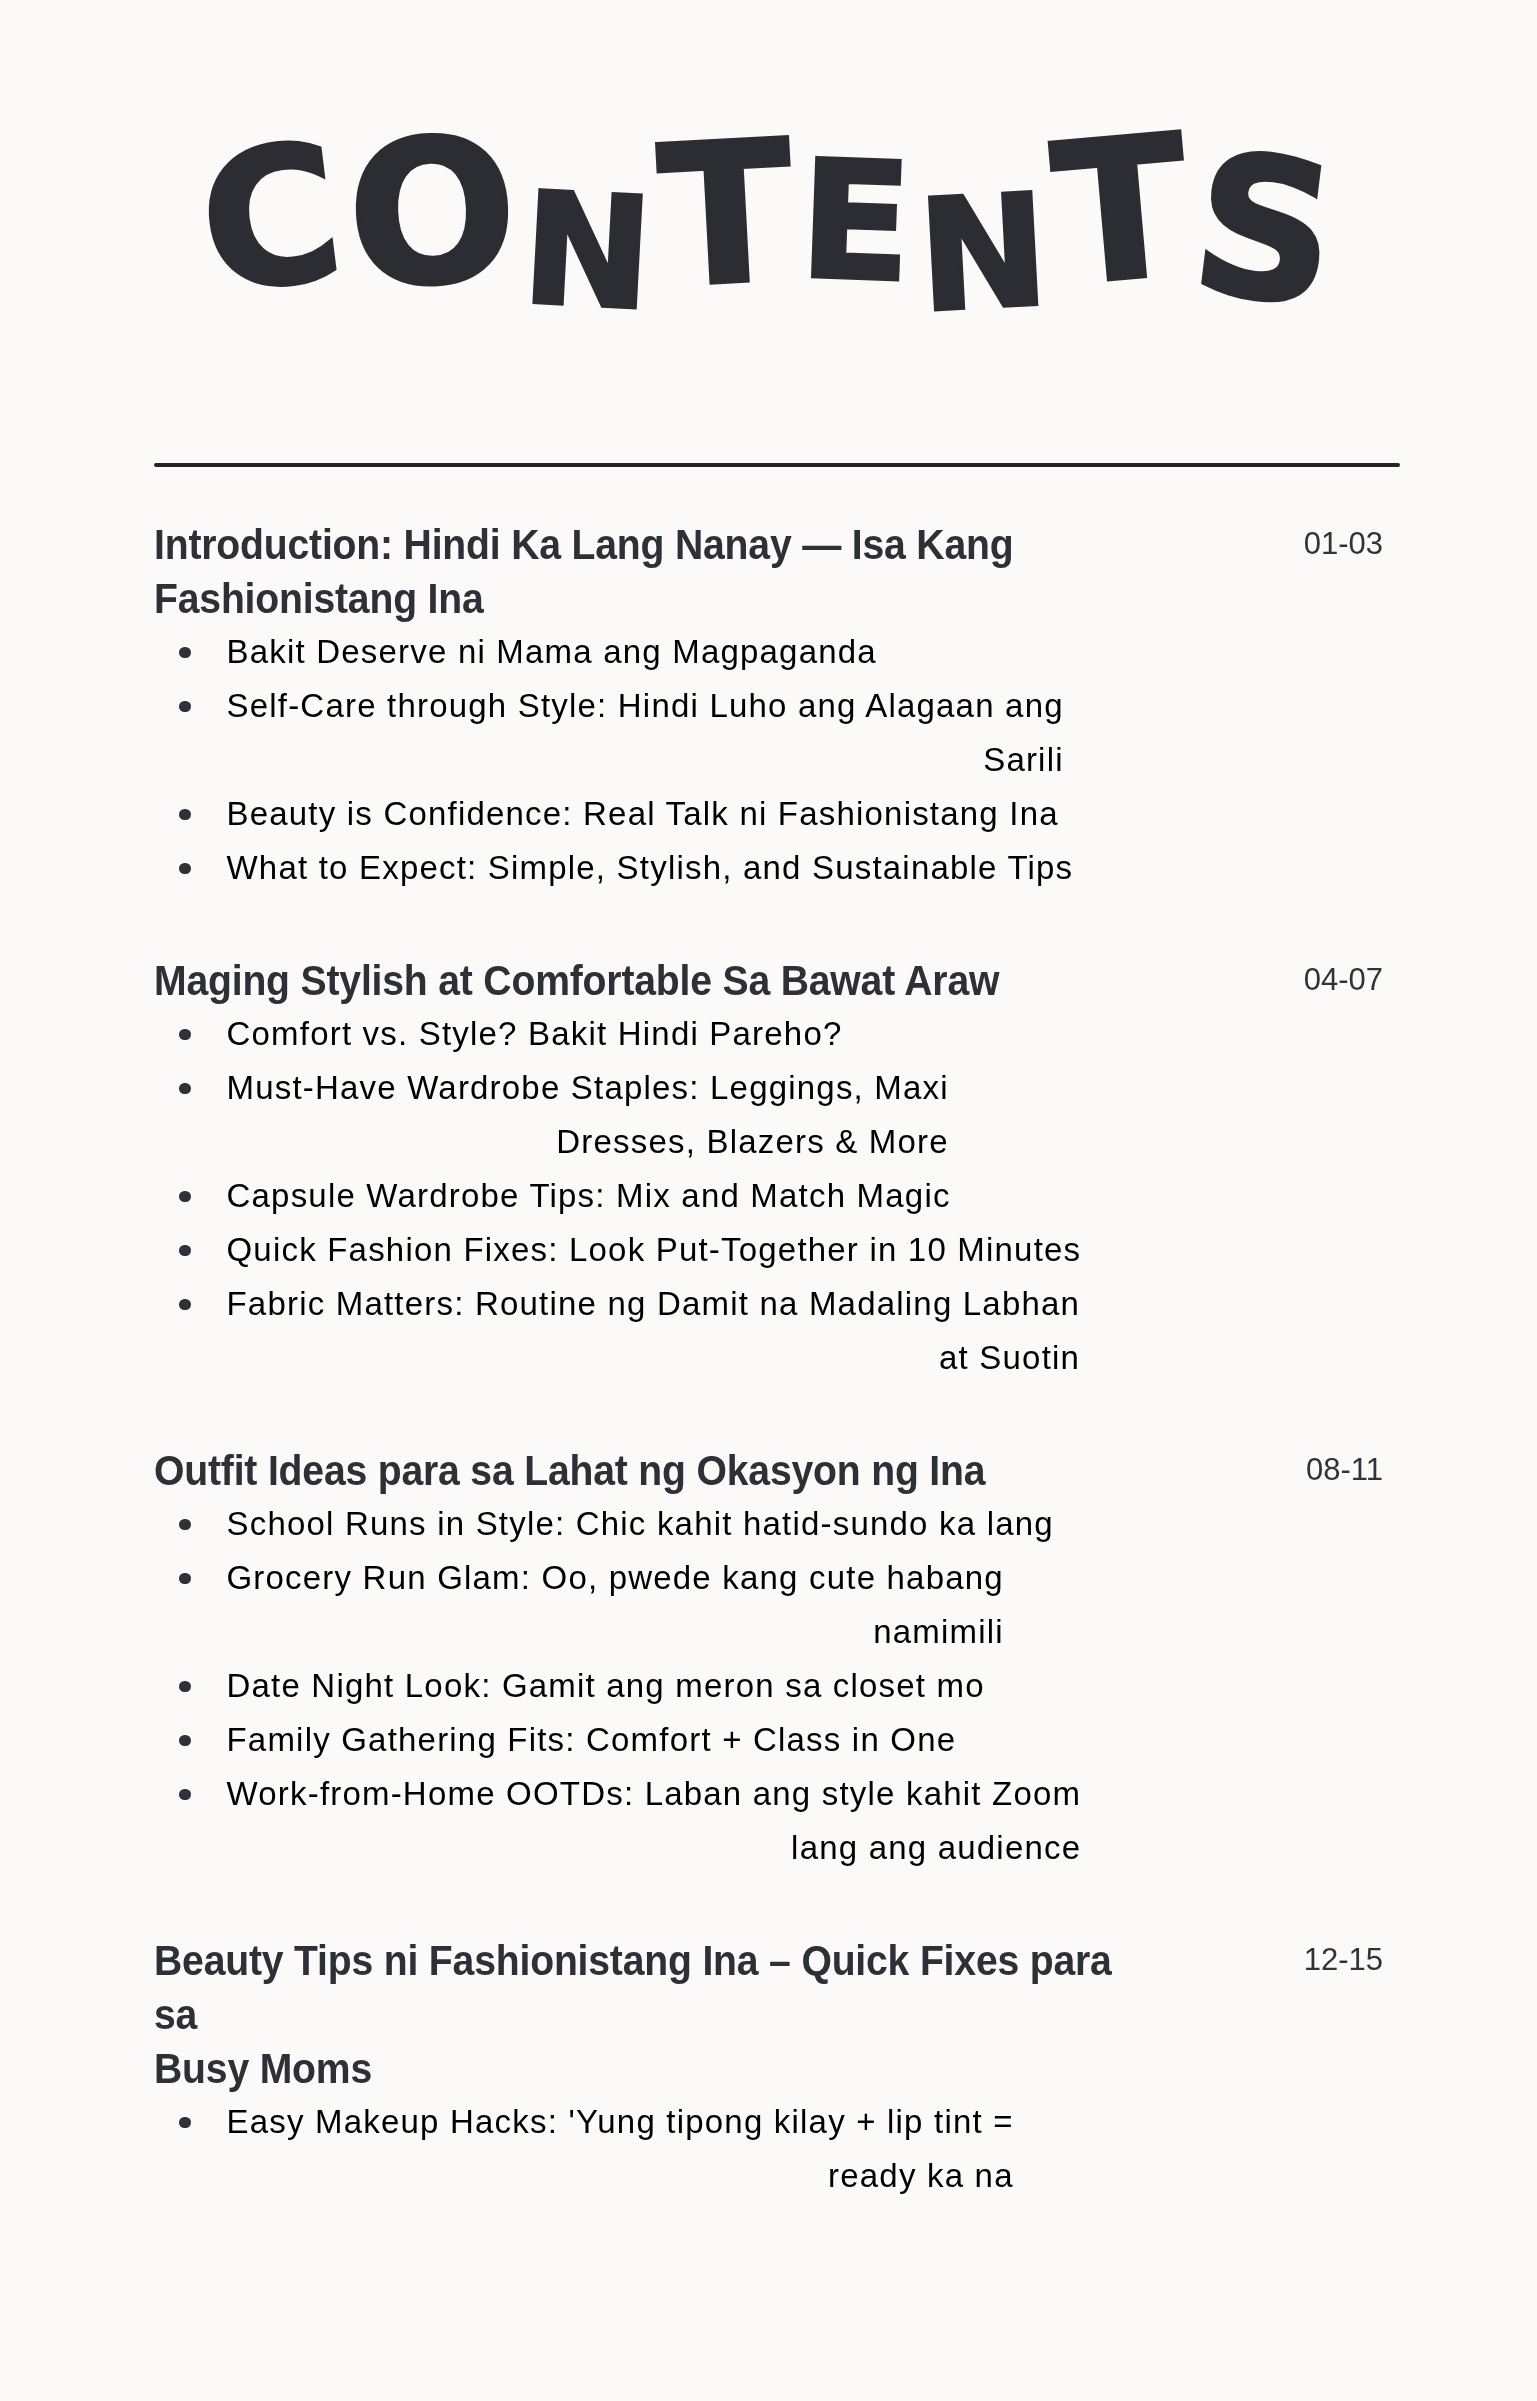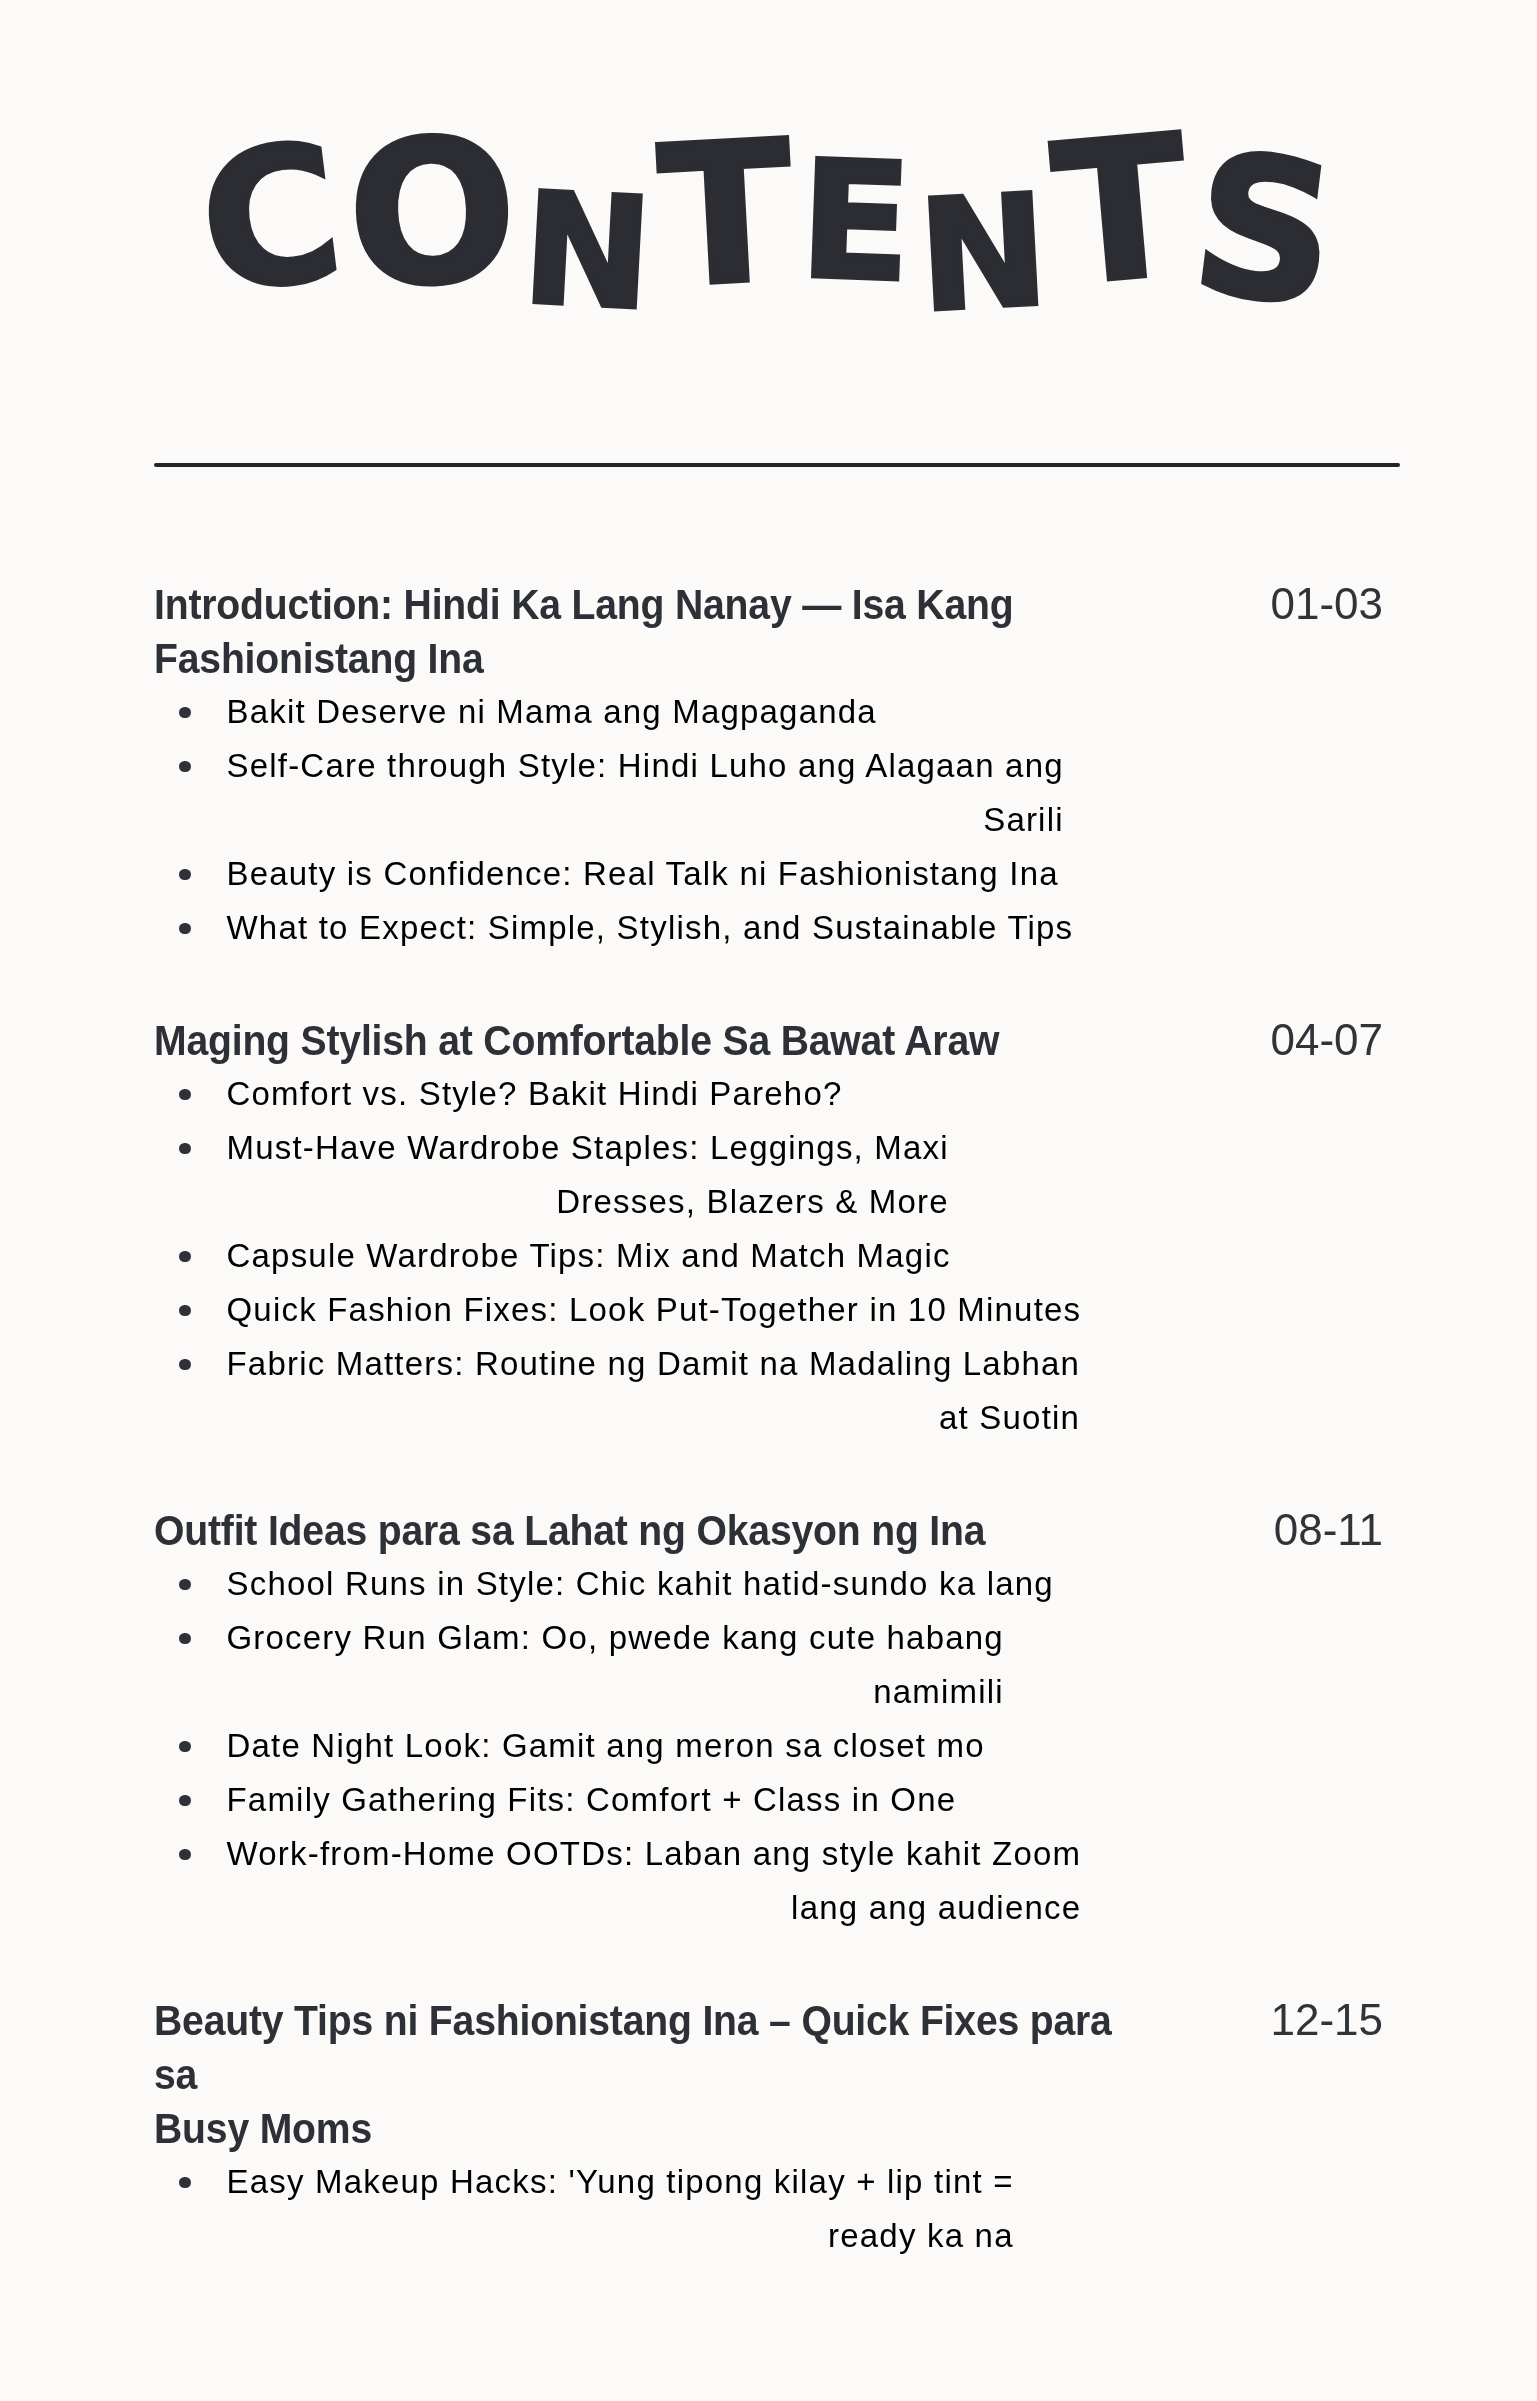--- a/index.html
+++ b/index.html
@@ -47,40 +47,40 @@
   
   .divider {
     margin-top: 146px;
     width: 1246px;
     height: 3.8px;
     background: #232528;
     border-radius: 1.9px;
   }
 
   
-  .sections { margin-top: 110px; }
+  .sections { margin-top: 50px; }
   .section { margin-bottom: 58px; }
   .section-header {
     display: flex;
     justify-content: space-between;
     align-items: flex-start;
   }
   .section-title {
     font-size: 43px;
     font-weight: bold;
     line-height: 54px;
     letter-spacing: -0.2px;
     white-space: pre-line;
     color: #2D3036;
     max-width: 1076px;
     transform: scaleX(0.91);
     transform-origin: left top;
   }
   .section-pages {
-    font-size: 44px;
+    font-size: 31px;
     font-weight: normal;
     line-height: 54px;
     color: #303338;
     flex: none;
   }
   ul.toc-items {
     list-style: none;
     margin: 0;
     padding: 0;
   }

